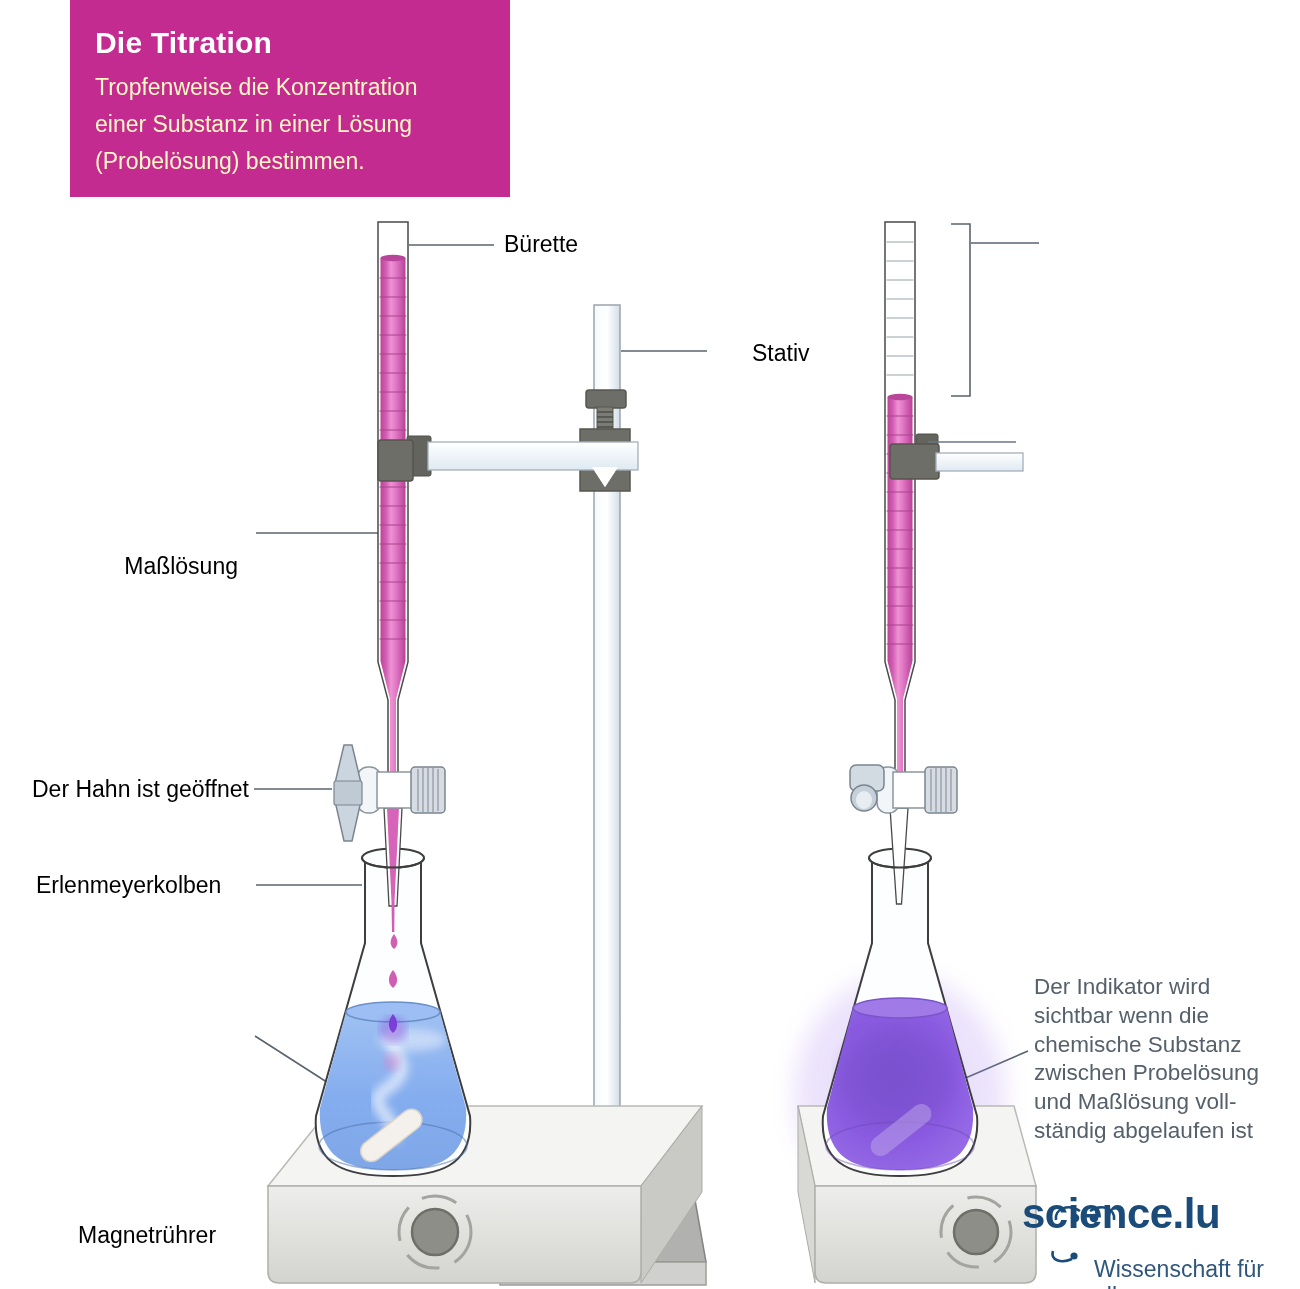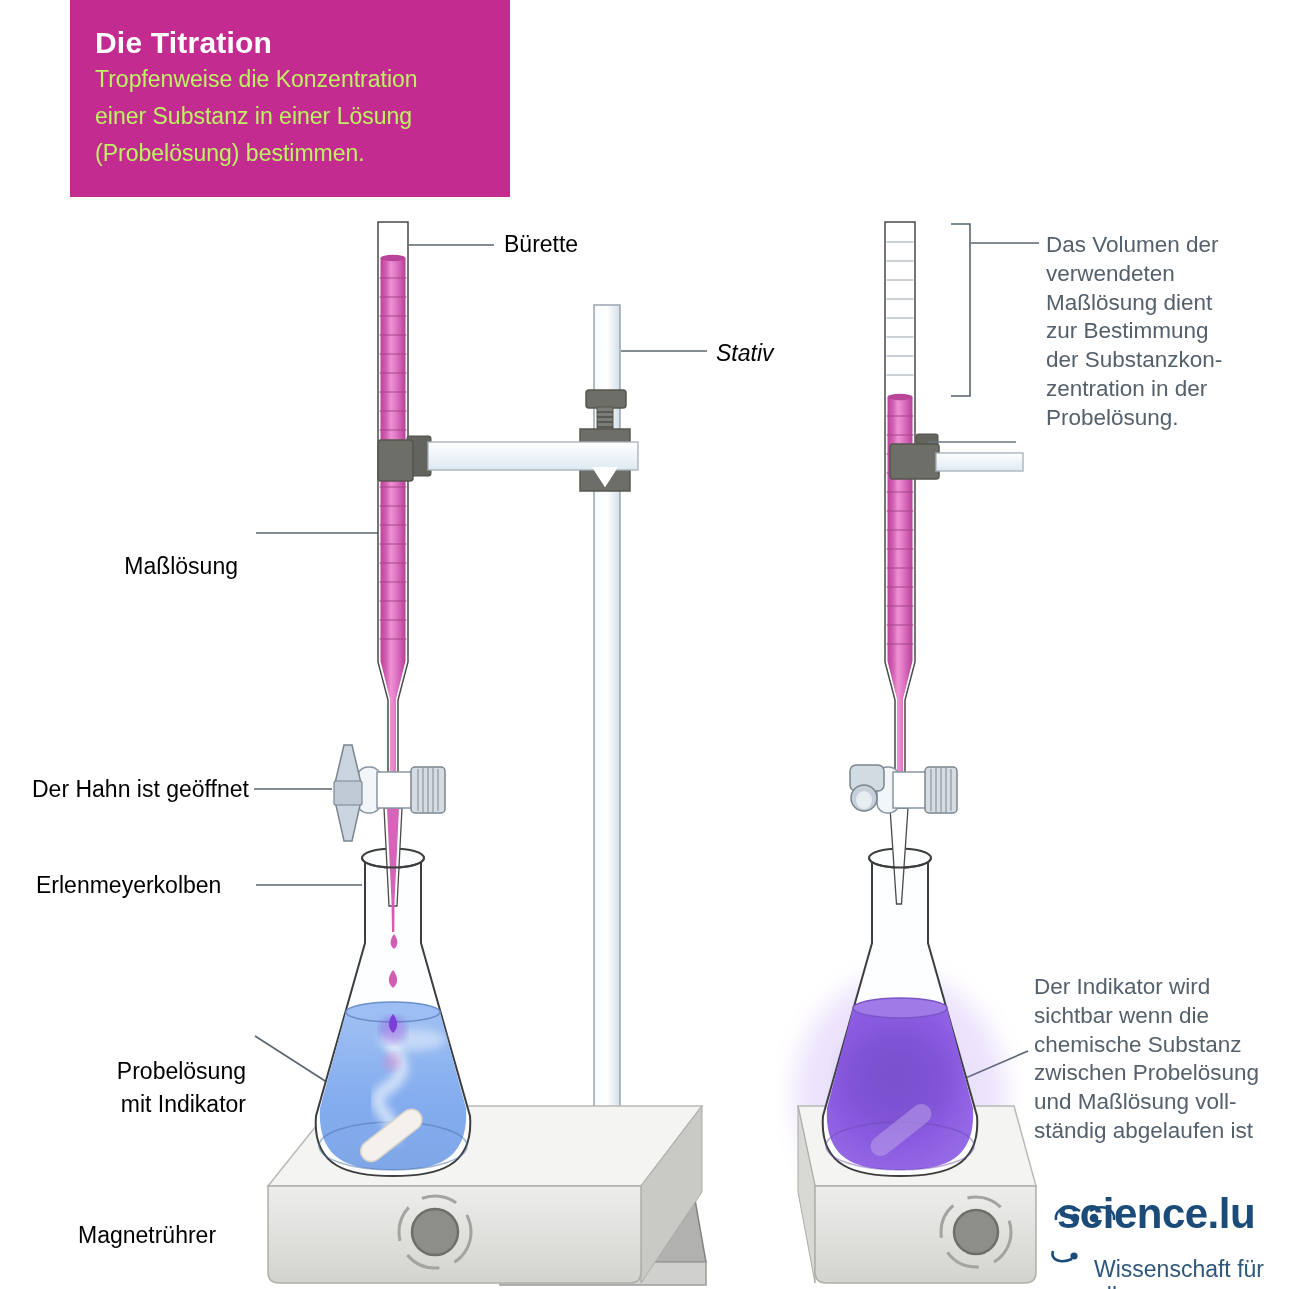--- a/index.html
+++ b/index.html
@@ -3,21 +3,21 @@
 <meta charset="utf-8">
 <style>
   html,body{margin:0;padding:0;background:#fff;}
   #stage{position:relative;width:1300px;height:1289px;background:#ffffff;overflow:hidden;
          font-family:"Liberation Sans",sans-serif;}
   svg{position:absolute;left:0;top:0;}
   .abs{position:absolute;}
   .header-box{left:70px;top:0;width:440px;height:197px;background:#C32B90;box-sizing:border-box;
               padding:26px 24px 16px 25px;}
   .header-title{color:#ffffff;font-size:30px;font-weight:700;letter-spacing:0.2px;}
-  .header-sub{color:#bef264;font-size:23px;line-height:37px;margin-top:1px;white-space:pre-line;}
+  .header-sub{color:#fef9c3;font-size:23px;line-height:37px;margin-top:9px;white-space:pre-line;}
   .lbl{color:#000000;font-size:23px;line-height:30px;white-space:pre-line;}
   .note{color:#55606B;font-size:22.5px;line-height:28.8px;white-space:pre-line;}
   .right{text-align:right;margin-top:33px;}
   .logo-name{color:#1B4B78;font-size:42px;font-weight:700;letter-spacing:-0.5px;}
   .logo-tag{color:#2F567C;font-size:23px;}
 </style>
 </head>
 <body>
 
 <div id="stage">
@@ -264,38 +264,29 @@
   </svg>
 
   <div class="abs header-box">
     <div class="header-title">Die Titration</div>
     <div class="header-sub">Tropfenweise die Konzentration
 einer Substanz in einer Lösung
 (Probelösung) bestimmen.</div>
   </div>
 
   <div class="abs lbl" style="left:504px;top:229px;">Bürette</div>
-  <div class="abs lbl" style="left:716px;top:338px;font-style:italic;">Stativ</div>
+  <div class="abs lbl" style="left:752px;top:338px;">Stativ</div>
   <div class="abs lbl right" style="left:58px;top:518px;width:180px;">Maßlösung</div>
   <div class="abs lbl" style="left:32px;top:774px;">Der Hahn ist geöffnet</div>
   <div class="abs lbl" style="left:36px;top:870px;">Erlenmeyerkolben</div>
-  <div class="abs lbl right" style="left:96px;top:1022px;width:150px;line-height:33px;">Probelösung
-mit Indikator</div>
   <div class="abs lbl" style="left:78px;top:1220px;">Magnetrührer</div>
 
-  <div class="abs note" style="left:1046px;top:231px;width:215px;">Das Volumen der
-verwendeten
-Maßlösung dient
-zur Bestimmung
-der Substanzkon-
-zentration in der
-Probelösung.</div>
   <div class="abs note" style="left:1034px;top:973px;width:235px;">Der Indikator wird
 sichtbar wenn die
 chemische Substanz
 zwischen Probelösung
 und Maßlösung voll-
 ständig abgelaufen ist</div>
 
-  <div class="abs logo-name" style="left:1057px;top:1190px;">science.lu</div>
+  <div class="abs logo-name" style="left:1022px;top:1190px;">science.lu</div>
   <div class="abs logo-tag" style="left:1094px;top:1256px;">Wissenschaft für alle</div>
 
 </div>
 
 </body></html>

